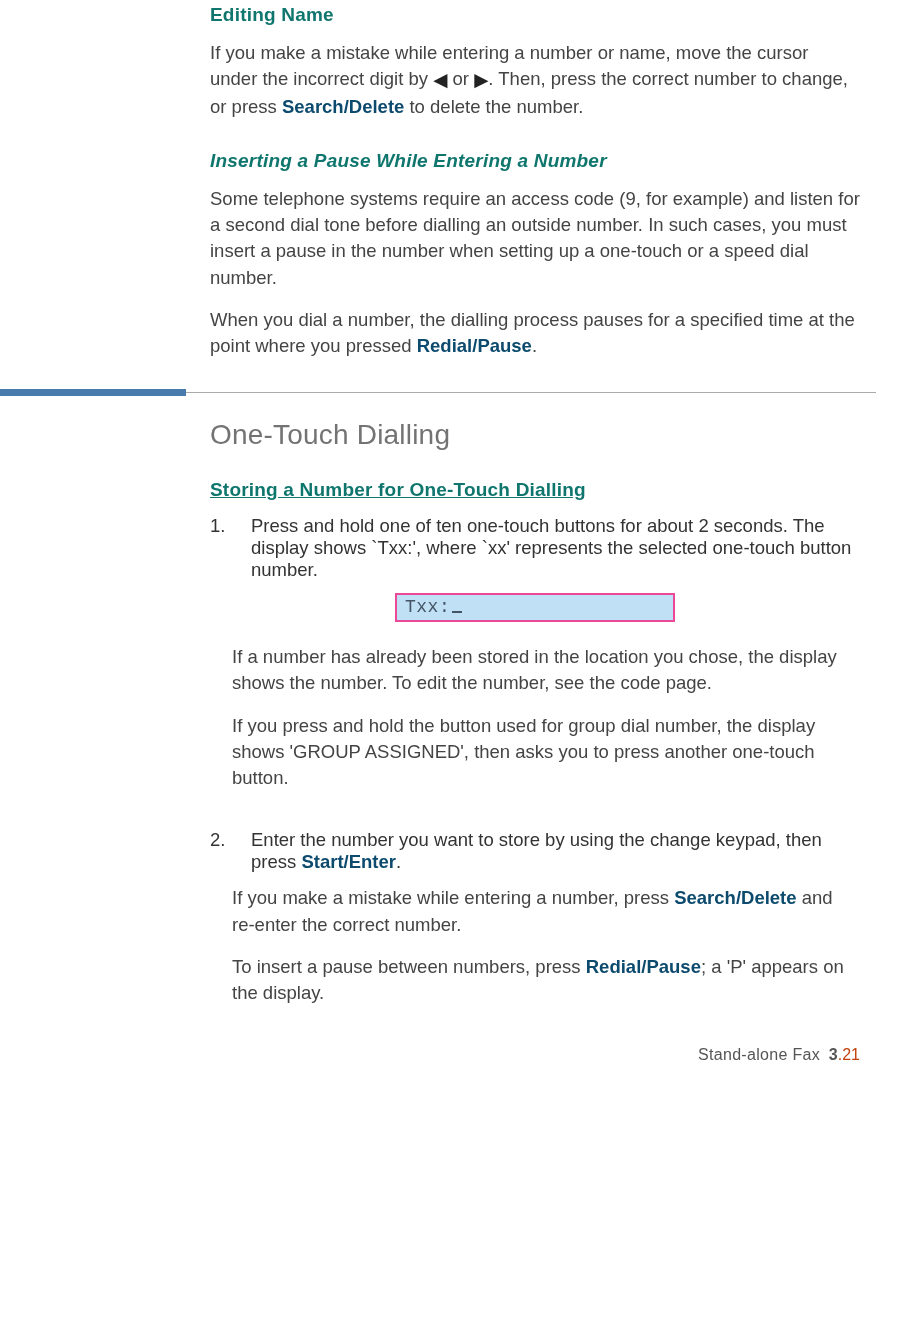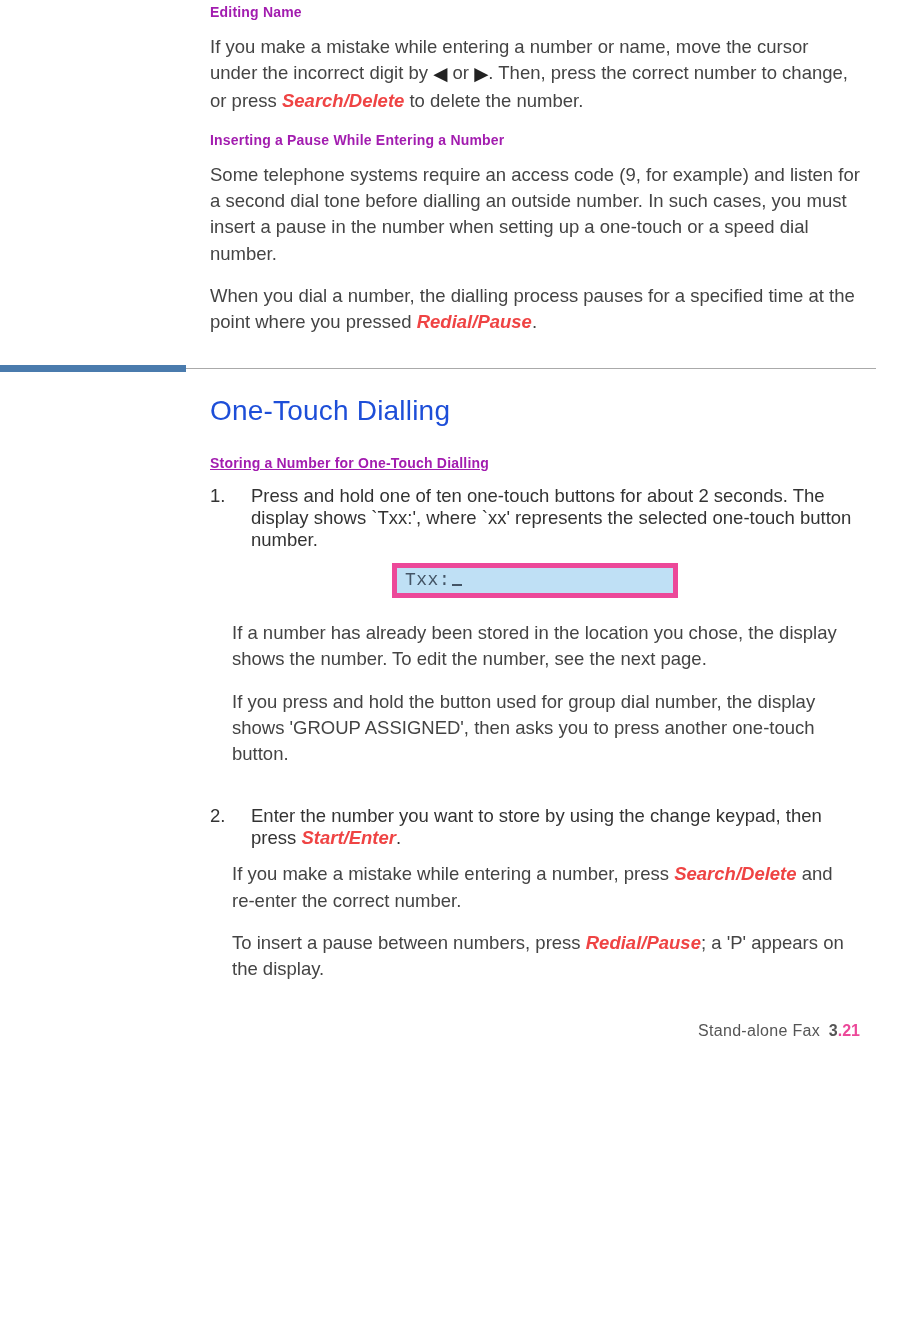--- a/index.html
+++ b/index.html
@@ -12,40 +12,40 @@
     width: 900px;
   }
   .page {
     padding: 0 40px 30px 210px;
     position: relative;
     box-sizing: border-box;
   }
   .h3 {
     font-family: Verdana, Geneva, sans-serif;
     font-weight: bold;
-    color: #a21caf;
-    font-size: 14px;
+    color: #0f766e;
+    font-size: 19px;
     margin: 10px 0 14px 0;
     letter-spacing: 0.2px;
   }
   .h3.top { margin-top: 4px; }
   .h2 {
     font-family: Verdana, Geneva, sans-serif;
     font-weight: normal;
-    color: #1d4ed8;
+    color: #737373;
     font-size: 28px;
     margin: 22px 0 20px 0;
     letter-spacing: 0.2px;
   }
   p {
     margin: 0 0 16px 0;
     line-height: 1.42;
     color: #444;
   }
-  .bold { font-weight: bold; color:#ef4444;font-style:italic; }
+  .bold { font-weight: bold; color:#0c4a6e; }
   .arrow {
     display: inline-block;
     vertical-align: -1px;
     color: #222;
   }
   .section-rule {
     margin: 30px 0 0 -210px;
     width: 900px;
     height: 8px;
     position: relative;
@@ -68,21 +68,21 @@
     margin-left: 19px;
   }
   .sub { margin-left: 22px; }
   .lcd-wrap {
     text-align: center;
     margin: 4px 0 22px 0;
   }
   .lcd {
     display: inline-block;
     width: 260px;
-    border: 5px solid #ec4899;
+    border: 2px solid #ec4899;
     background: #bfe0f5;
     color: #456;
     font-family: "Courier New", monospace;
     font-size: 18px;
     text-align: left;
     padding: 2px 8px 1px 8px;
     letter-spacing: 0.5px;
     line-height: 1.2;
   }
   .lcd .cursor {
@@ -100,35 +100,35 @@
     color: #555;
   }
   .footer .label {
     font-family: "Comic Sans MS", cursive, sans-serif;
     letter-spacing: 0.3px;
   }
   .footer .pg {
     font-weight: bold;
   }
   .footer .pg .light {
-    font-weight: bold;
-    color: #ec4899;
+    font-weight: normal;
+    color: #c2410c;
   }
 </style>
 </head>
 <body>
 
 <div class="page">
 
   <div class="h3 top">Editing Name</div>
   <p>
     <span>If you make a mistake while entering a number or name, move the cursor under the incorrect digit by </span><span class="arrow">◀</span><span> or </span><span class="arrow">▶</span><span>. Then, press the correct number to change, or press </span><span class="bold">Search/Delete</span><span> to delete the number.</span>
   </p>
 
-  <div class="h3" style="margin-top:18px;">Inserting a Pause While Entering a Number</div>
+  <div class="h3" style="margin-top:30px;font-style:italic;">Inserting a Pause While Entering a Number</div>
   <p>Some telephone systems require an access code (9, for example) and listen for a second dial tone before dialling an outside number. In such cases, you must insert a pause in the number when setting up a one-touch or a speed dial number.</p>
   <p>
     <span>When you dial a number, the dialling process pauses for a specified time at the point where you pressed </span><span class="bold">Redial/Pause</span><span>.</span>
   </p>
 
   <div class="section-rule">
     <div class="thick"></div>
     <div class="thin"></div>
   </div>
 
@@ -138,21 +138,21 @@
 
   <div class="step">
     <div class="num">1. </div>
     <div class="body">Press and hold one of ten one-touch buttons for about 2 seconds. The display shows `Txx:', where `xx' represents the selected one-touch button number.</div>
   </div>
 
   <div class="lcd-wrap">
     <div class="lcd"><span>Txx:</span><span class="cursor"></span></div>
   </div>
 
-  <p class="sub">If a number has already been stored in the location you chose, the display shows the number. To edit the number, see the next page.</p>
+  <p class="sub">If a number has already been stored in the location you chose, the display shows the number. To edit the number, see the code page.</p>
   <p class="sub" style="margin-bottom:38px;">If you press and hold the button used for group dial number, the display shows 'GROUP ASSIGNED', then asks you to press another one-touch button.</p>
 
   <div class="step">
     <div class="num">2. </div>
     <div class="body">
       <span>Enter the number you want to store by using the change keypad, then press </span><span class="bold">Start/Enter</span><span>.</span>
     </div>
   </div>
 
   <p class="sub">

